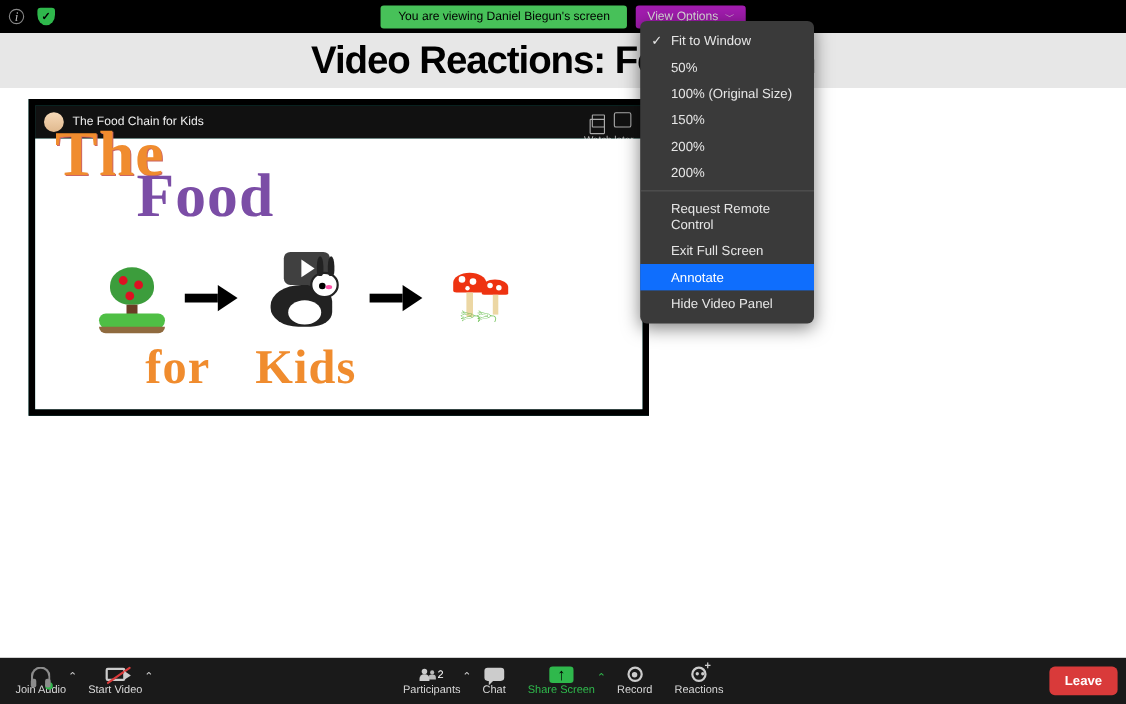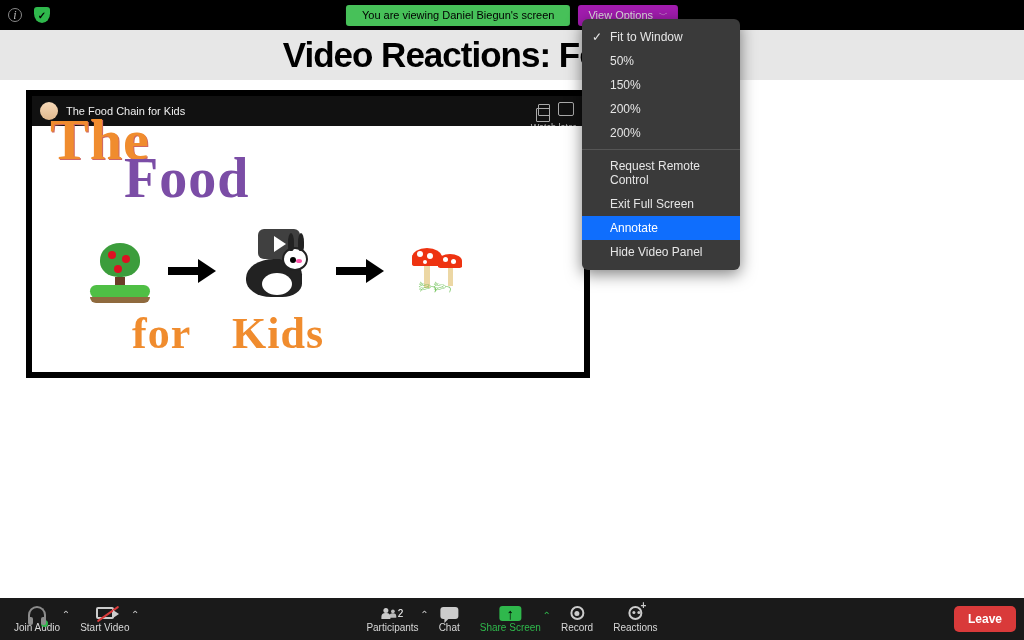--- a/index.html
+++ b/index.html
@@ -150,20 +150,21 @@
       </div>
       <span class="word w-for">for</span>
       <span class="word w-kids">Kids</span>
     </div>
   </div>
 </div>
 
 <div class="dropdown">
   <div class="dd-item checked">Fit to Window</div>
   <div class="dd-item">50%</div>
+  <div class="dd-item">100% (Original Size)</div>
   <div class="dd-item">150%</div>
   <div class="dd-item">200%</div>
   <div class="dd-item">200%</div>
   <div class="dd-sep"></div>
   <div class="dd-item">Request Remote Control</div>
   <div class="dd-item">Exit Full Screen</div>
   <div class="dd-item hover">Annotate</div>
   <div class="dd-item">Hide Video Panel</div>
 </div>
 

